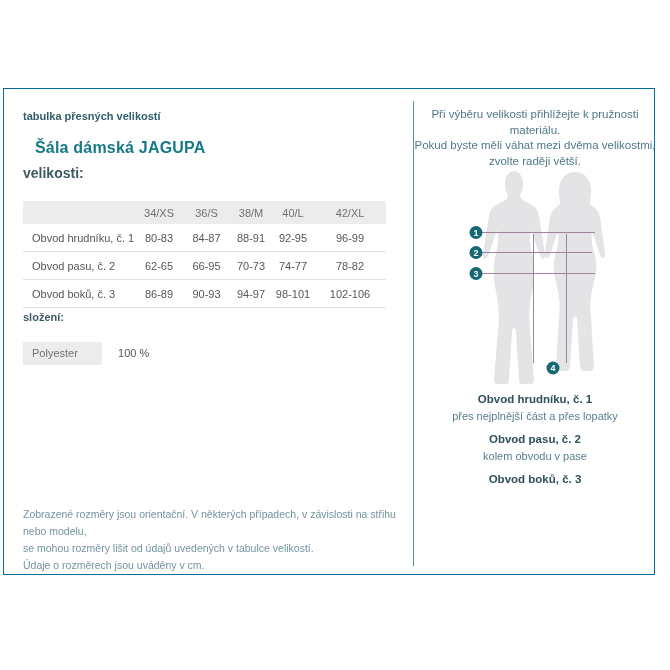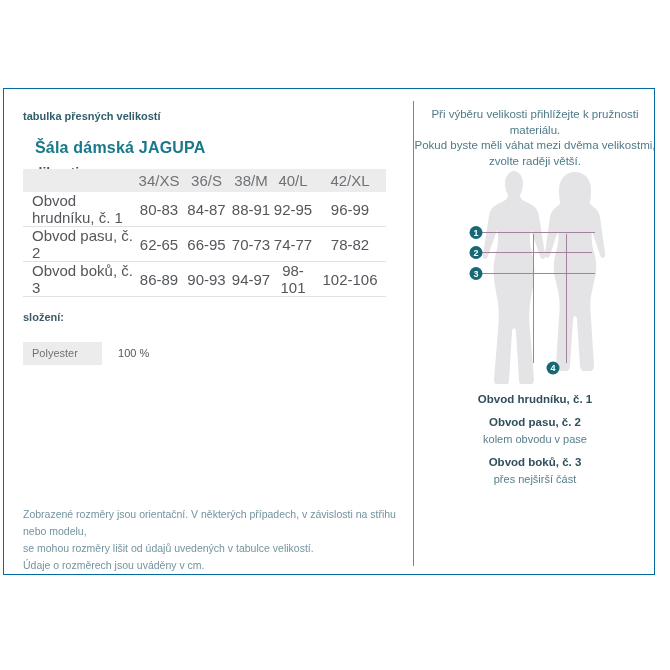--- a/index.html
+++ b/index.html
@@ -6,21 +6,21 @@
   .canvas{position:relative;width:670px;height:670px;background:#fff;font-family:"Liberation Sans",sans-serif;overflow:hidden;}
   .panel{position:absolute;left:3px;top:88px;width:652px;height:487px;border:1px solid #0369a1;background:#fff;box-sizing:border-box;}
   .left-col{position:absolute;left:0;top:0;width:409px;height:100%;}
   .divider{position:absolute;left:409px;top:12px;bottom:8px;width:1px;background:#4d99a2;}
   .right-col{position:absolute;left:410px;top:0;width:242px;height:100%;}
 
   .subheading{position:absolute;left:19px;top:21px;font-size:11px;font-weight:bold;color:#315e6a;}
   .title{position:absolute;left:19px;top:38px;margin:12px;font-size:16px;font-weight:bold;color:#17798a;letter-spacing:.2px;}
   .label-sizes{position:absolute;left:19px;top:76px;font-size:14px;font-weight:bold;color:#3f5a64;}
 
-  table.sizes{position:absolute;left:19px;top:80px;border-collapse:collapse;table-layout:fixed;width:363px;font-size:15px;}
+  table.sizes{position:absolute;left:19px;top:112px;border-collapse:collapse;table-layout:fixed;width:363px;font-size:11px;}
   table.sizes thead th{background:#ececec;height:23px;font-weight:normal;color:#6e7276;text-align:center;padding:0;}
   table.sizes tbody td{height:27px;border-bottom:1px solid #e2e2e2;color:#53575b;text-align:center;padding:0;}
   table.sizes tbody td.rowlabel{text-align:left;padding-left:9px;}
 
   .label-comp{position:absolute;left:19px;top:222px;font-size:11px;font-weight:bold;color:#3f5a64;}
   .comp-row{position:absolute;left:19px;top:245px;height:23px;font-size:11px;margin-top:8px;}
   .chip{display:inline-block;width:70px;height:23px;line-height:23px;padding-left:9px;background:#ececec;color:#6e7276;vertical-align:top;}
   .comp-val{display:inline-block;margin-left:13px;line-height:23px;color:#53575b;}
 
   .disclaimer{position:absolute;left:19px;top:417px;width:385px;font-size:10.5px;line-height:17px;color:#7293a0;}
@@ -136,26 +136,26 @@
           <circle cx="474" cy="272.5" r="6.5" fill="#176775"></circle>
           <text x="474" y="275.8">3</text>
           <circle cx="551" cy="367" r="6.5" fill="#176775"></circle>
           <text x="551" y="370.3">4</text>
         </g>
       </svg>
 
       <div class="measure-defs">
         <div class="m-block">
           <div class="m-name">Obvod hrudníku, č. 1</div>
+          <div class="m-desc">přes nejplnější část a přes lopatky</div>
         </div>
         <div class="m-block">
           <div class="m-name">Obvod pasu, č. 2</div>
           <div class="m-desc">kolem obvodu v pase</div>
         </div>
         <div class="m-block">
           <div class="m-name">Obvod boků, č. 3</div>
-          <div class="m-desc">přes nejširší část</div>
         </div>
       </div>
     </div>
 
   </div>
 </div>
 
 </body></html>

